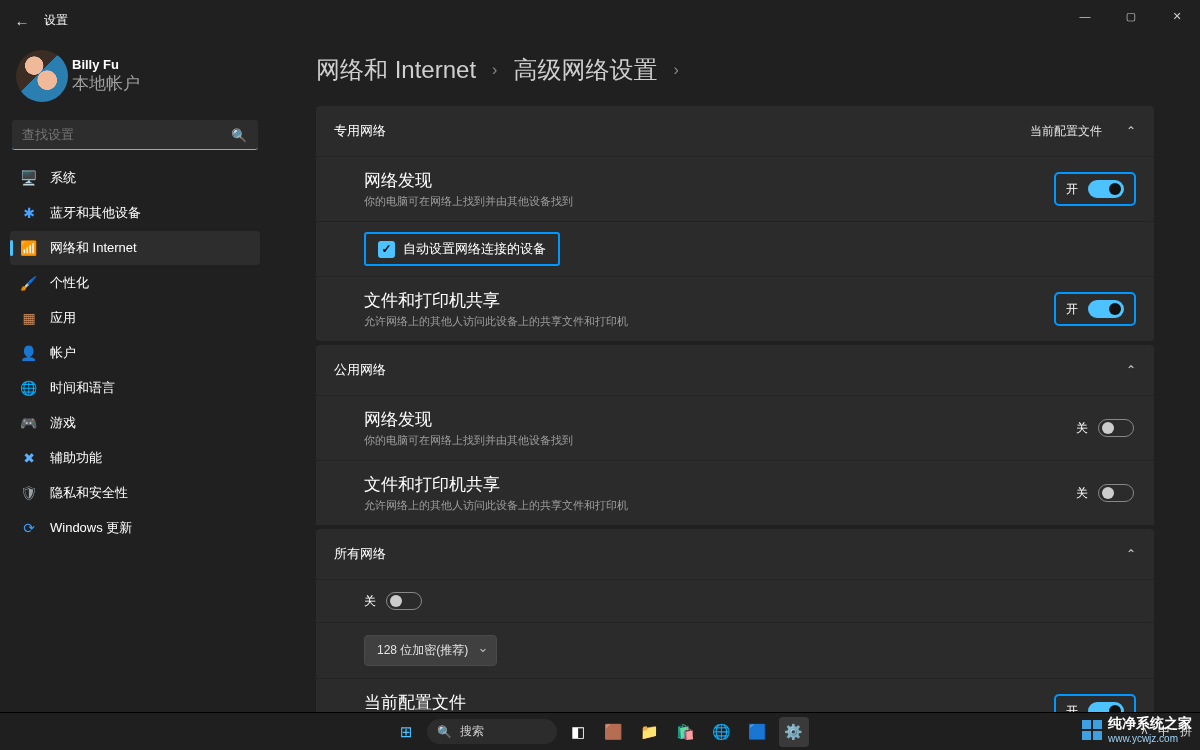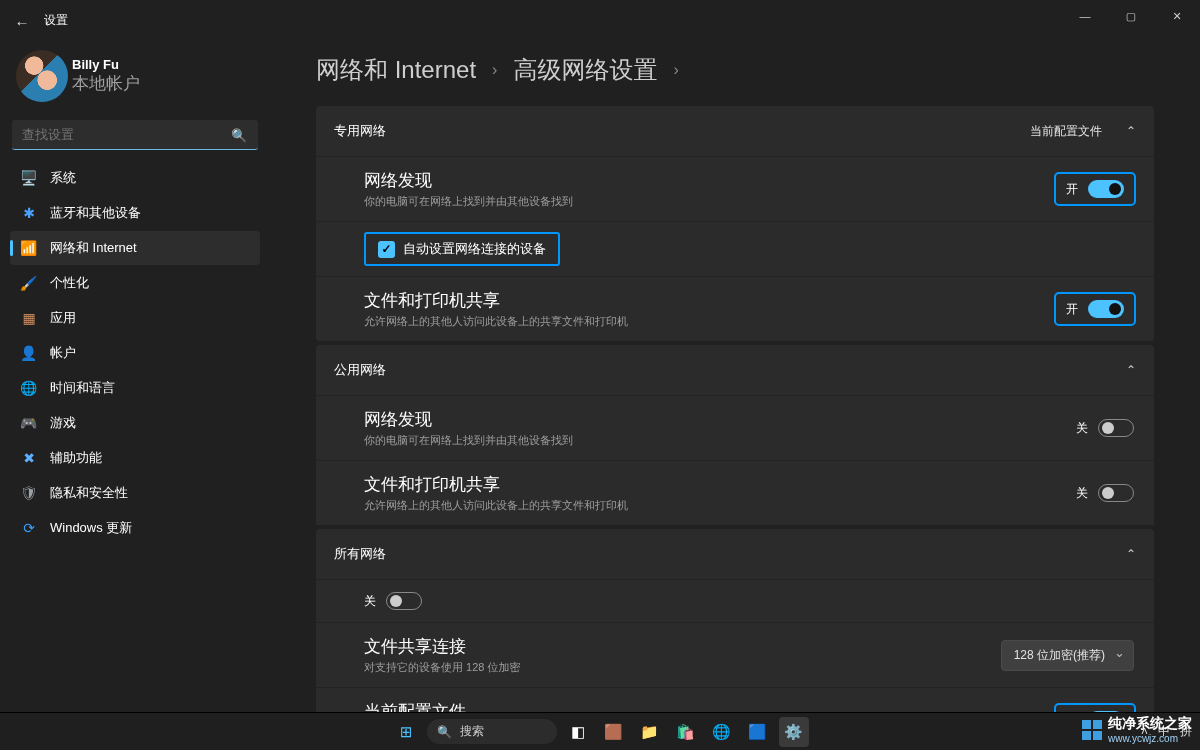--- a/index.html
+++ b/index.html
@@ -266,24 +266,20 @@
       </div>
       <div class="row">
         <div class="ctrl">
           <span class="state">关</span>
           <span class="toggle off">
               <span class="knob"></span>
             </span>
         </div>
       </div>
       <div class="row">
-        <div>
-          <div class="lbl">文件共享连接</div>
-          <div class="desc">对支持它的设备使用 128 位加密</div>
-        </div>
         <div class="ctrl">
           <div class="dd">128 位加密(推荐)</div>
         </div>
       </div>
       <div class="row">
         <div>
           <div class="lbl">当前配置文件</div>
           <div class="desc">只有在此电脑上拥有用户帐户和密码的人员才能访问共享文件、打印机和公用文件夹</div>
         </div>
         <div class="ctrl hl">

